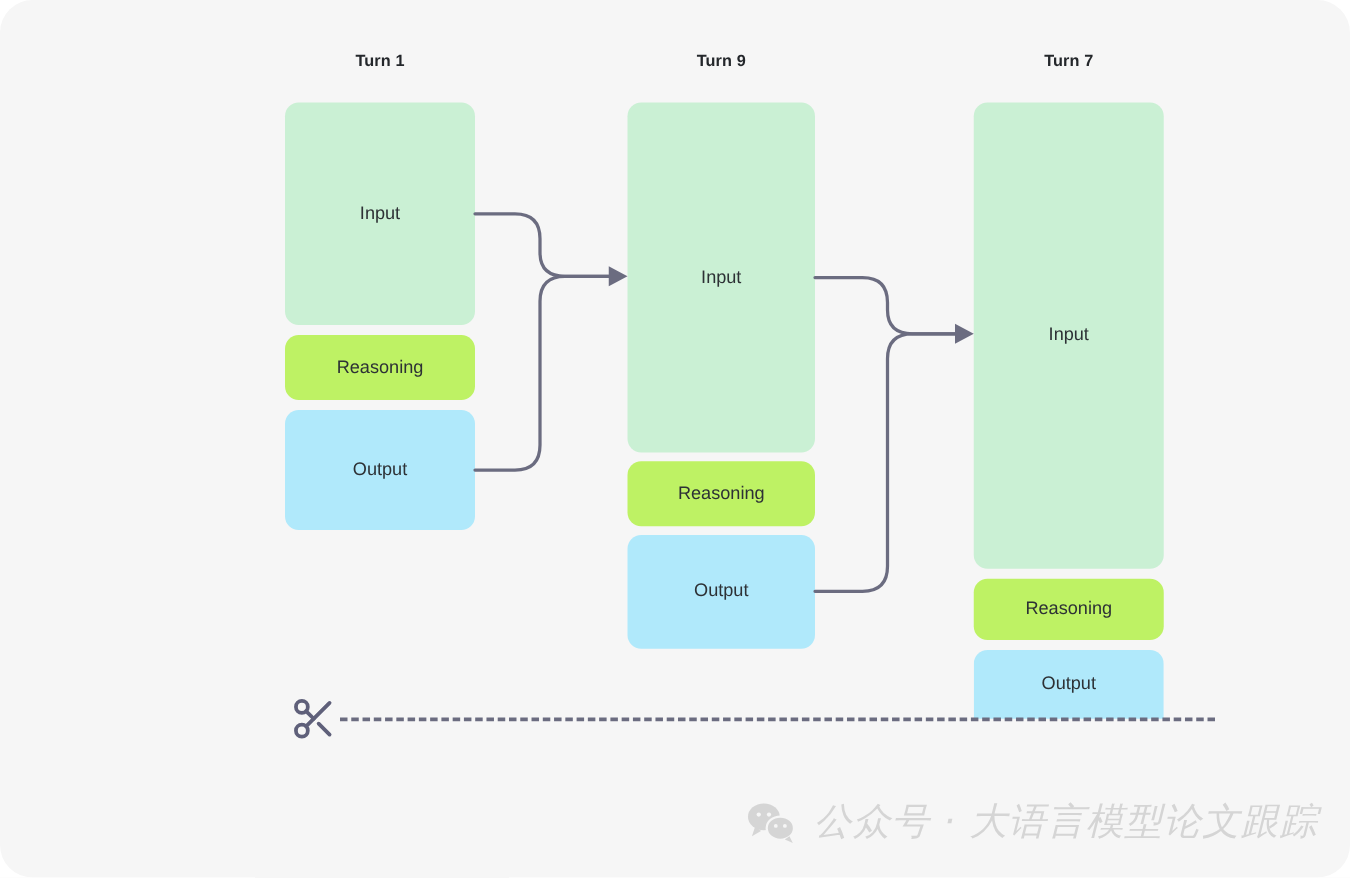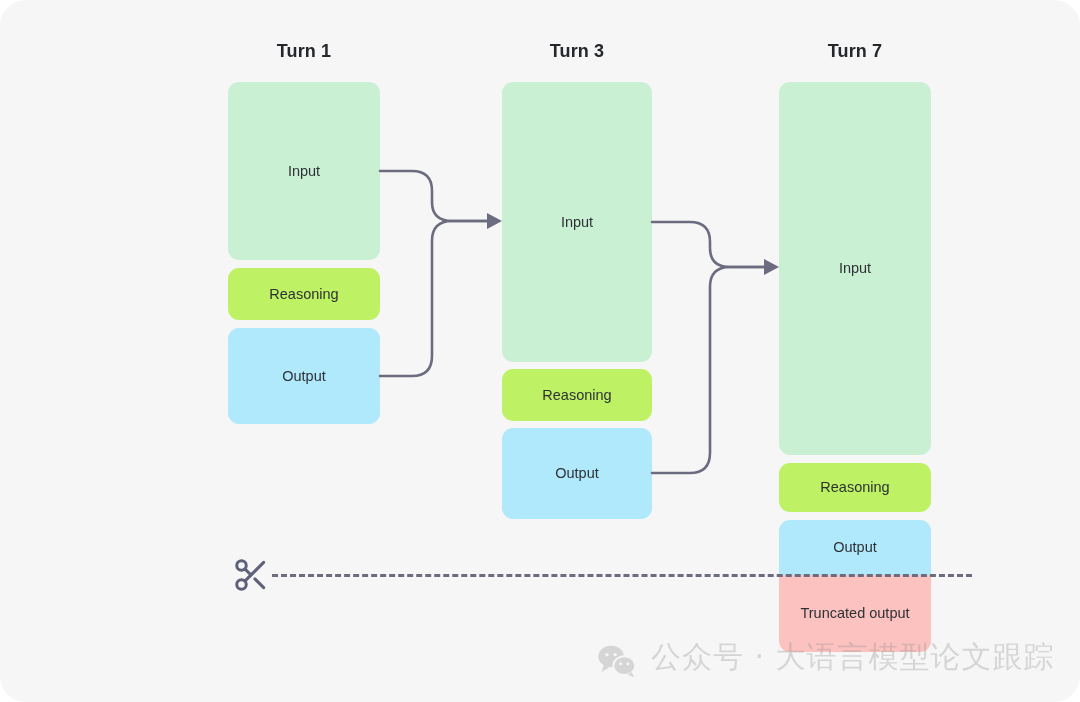--- a/index.html
+++ b/index.html
@@ -21,21 +21,21 @@
     height: 702px;
     background: #f6f6f6;
     border-radius: 26px;
     overflow: hidden;
     box-sizing: border-box;
   }
 
   
   .turn-header {
     position: absolute;
-    font-size: 18px;
+    font-size: 13px;
     font-weight: bold;
     color: #24272b;
     letter-spacing: .1px;
     text-align: center;
     white-space: nowrap;
     transform: translateX(-50%);
     user-select: none;
   }
 
   
@@ -124,58 +124,58 @@
     position: absolute;
     height: 0;
     border-top: 3px dashed #6b6c80;
     user-select: none;
   }
 
   
   .watermark {
     position: absolute;
     display: flex;
-    align-items: flex-end;
+    align-items: center;
     gap: 14px;
     opacity: .30;
     user-select: none;
     pointer-events: none;
+    font-style: italic;
   }
   .watermark .wm-text {
     font-size: 30px;
     color: #8b8b8b;
     white-space: nowrap;
     letter-spacing: 1px;
     font-family: "DejaVu Sans", "Liberation Sans", sans-serif;
   }
   .wechat-mark { width: 40px; height: 34px; display: block; }
 </style>
 </head>
 <body>
 
 <div id="canvas">
 
   <div class="turn-header" style="left:304px; top:41px;">Turn 1</div>
-  <div class="turn-header" style="left:577px; top:41px;">Turn 3</div>
+  <div class="turn-header" style="left:577px; top:41px;">Turn 9</div>
   <div class="turn-header" style="left:855px; top:41px;">Turn 7</div>
 
   <div class="block green" style="left:228px; top:82px; width:152px; height:178px;">Input</div>
   <div class="block gray" style="left:228px; top:268px; width:152px; height:52px;">Reasoning</div>
   <div class="block blue" style="left:228px; top:328px; width:152px; height:96px;">Output</div>
 
   <div class="block green" style="left:502px; top:82px; width:150px; height:280px;">Input</div>
   <div class="block gray" style="left:502px; top:369px; width:150px; height:52px;">Reasoning</div>
   <div class="block blue" style="left:502px; top:428px; width:150px; height:91px;">Output</div>
 
   <div class="block green" style="left:779px; top:82px; width:152px; height:373px;">Input</div>
   <div class="block gray" style="left:779px; top:463px; width:152px; height:49px;">Reasoning</div>
 
   <div class="split-box" style="left:779px; top:520px; width:152px; height:132px;">
     <div class="part blue" style="top:0; height:55px; background:#b0e9fb;">Output</div>
-    <div class="part pink" style="top:55px; height:77px; background:#fcc2c0;">Truncated output</div>
   </div>
 
   <svg class="connectors" viewBox="0 0 1080 702">
 
     <path class="flowpath" d="M 380 171 L 412 171 Q 432 171 432 191 L 432 202 Q 432 221 452 221 L 487 221"></path>
     <path class="flowpath" d="M 380 376 L 412 376 Q 432 376 432 356 L 432 241 Q 432 221 452 221 L 487 221"></path>
     <polygon class="arrowhead" points="487,213 502,221 487,229"></polygon>
 
     <path class="flowpath" d="M 652 222 L 690 222 Q 710 222 710 242 L 710 248 Q 710 267 730 267 L 764 267"></path>
     <path class="flowpath" d="M 652 473 L 690 473 Q 710 473 710 453 L 710 287 Q 710 267 730 267 L 764 267"></path>

